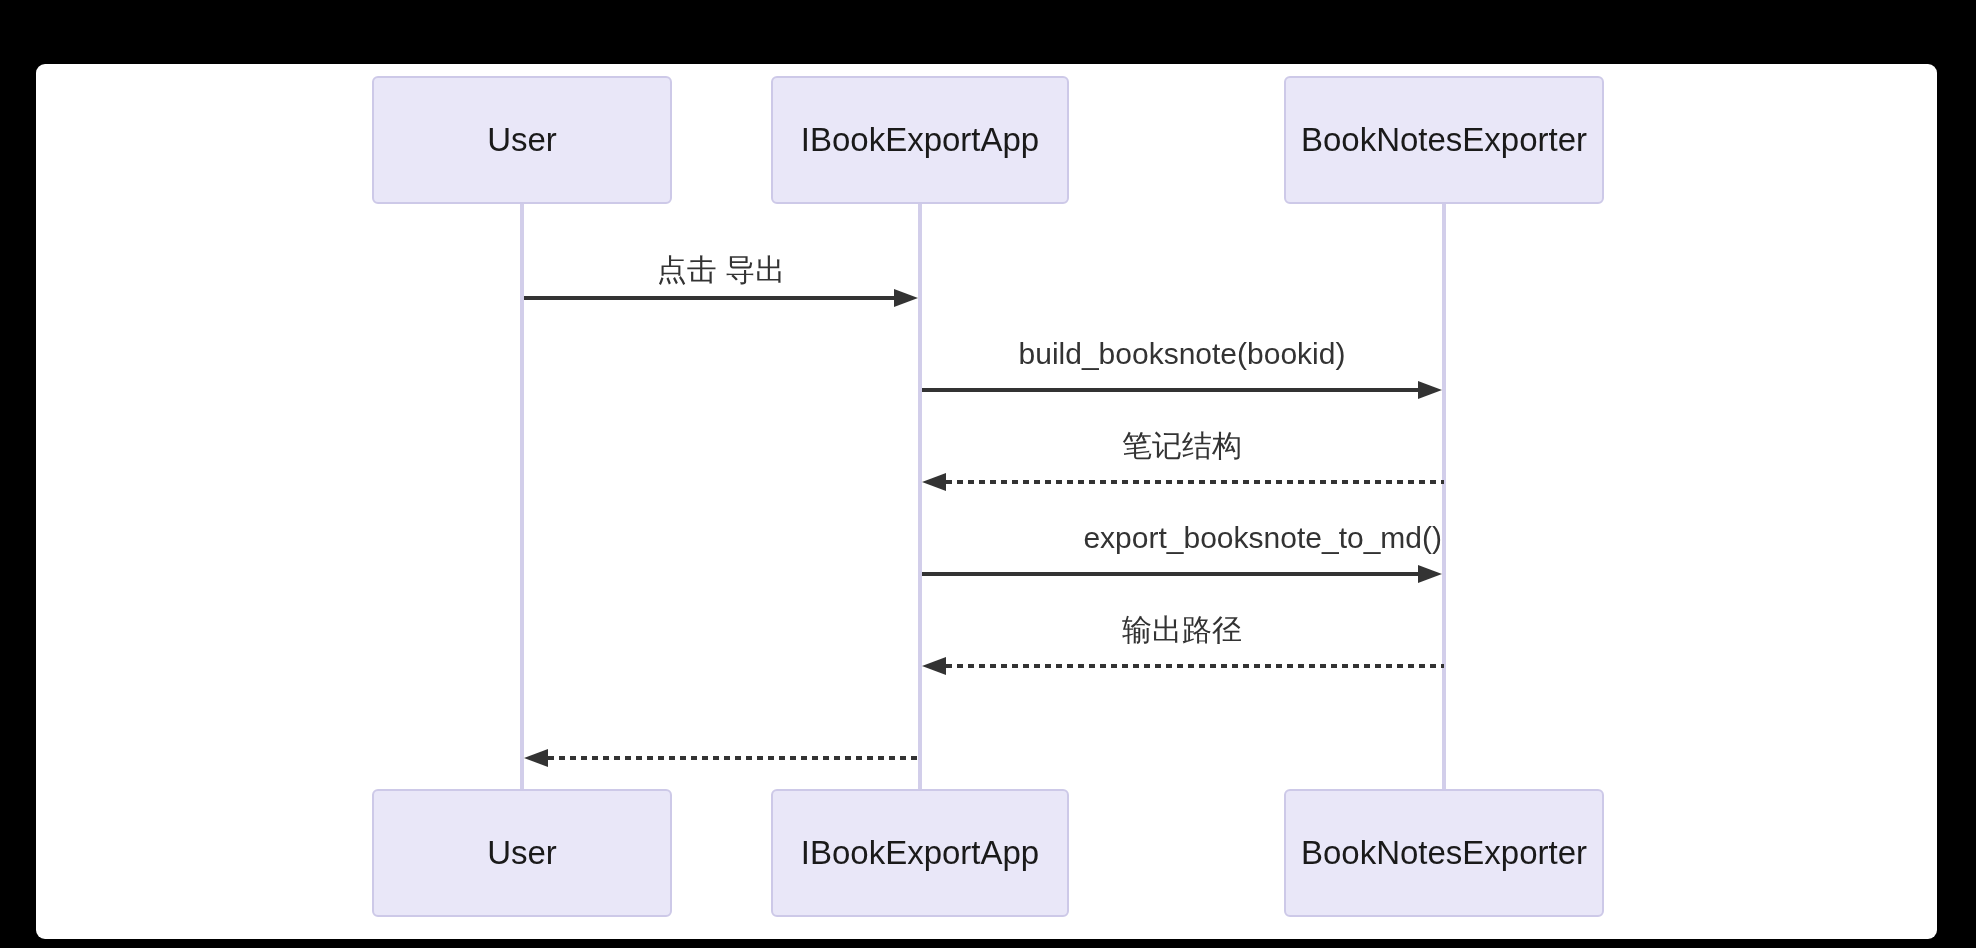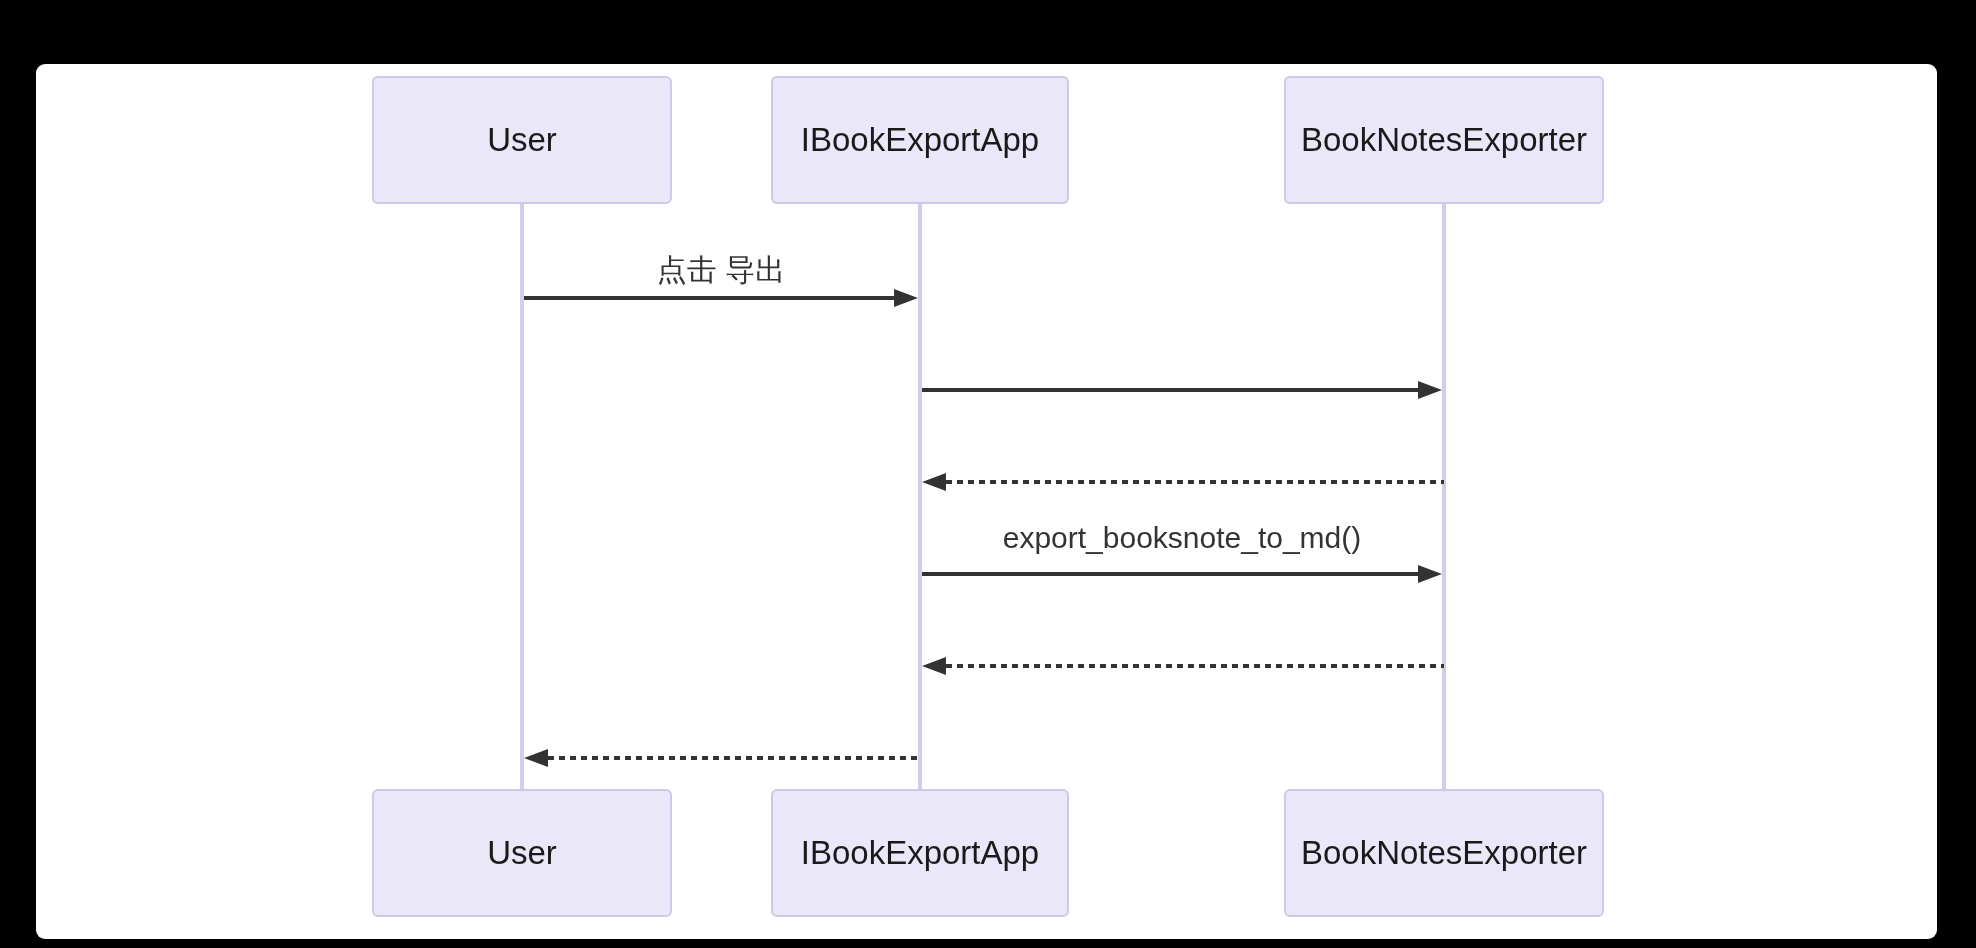--- a/index.html
+++ b/index.html
@@ -68,32 +68,35 @@
   <div class="actor" style="left:1284px;top:761px;width:320px;">
     <span>BookNotesExporter</span>
   </div>
 
   
   <div class="msg-label" style="left:524px;top:220px;width:394px;">点击 导出</div>
   <div class="line" style="left:524px;top:268px;width:370px;"></div>
   <div class="head right" style="left:894px;top:261px;"></div>
 
   
+  <div class="msg-label" style="left:922px;top:304px;width:520px;">build_booksnote(bookid)</div>
   <div class="line" style="left:922px;top:360px;width:496px;"></div>
   <div class="head right" style="left:1418px;top:353px;"></div>
 
    IBookExportApp (dashed) --&gt;
+  <div class="msg-label" style="left:922px;top:396px;width:520px;">笔记结构</div>
   <div class="line dashed" style="left:946px;top:452px;width:498px;"></div>
   <div class="head left" style="left:922px;top:445px;"></div>
 
   
-  <div class="msg-label" style="left:922px;top:488px;width:520px;">export_booksnote_to_md()</div>
+  <div class="msg-label" style="left:922px;top:488px;width:520px;text-align:right;">export_booksnote_to_md()</div>
   <div class="line" style="left:922px;top:544px;width:496px;"></div>
   <div class="head right" style="left:1418px;top:537px;"></div>
 
    IBookExportApp (dashed) --&gt;
+  <div class="msg-label" style="left:922px;top:580px;width:520px;">输出路径</div>
   <div class="line dashed" style="left:946px;top:636px;width:498px;"></div>
   <div class="head left" style="left:922px;top:629px;"></div>
 
    User (dashed) --&gt;
   <div class="line dashed" style="left:548px;top:728px;width:372px;"></div>
   <div class="head left" style="left:524px;top:721px;"></div>
 </div>
 
 </body></html>

